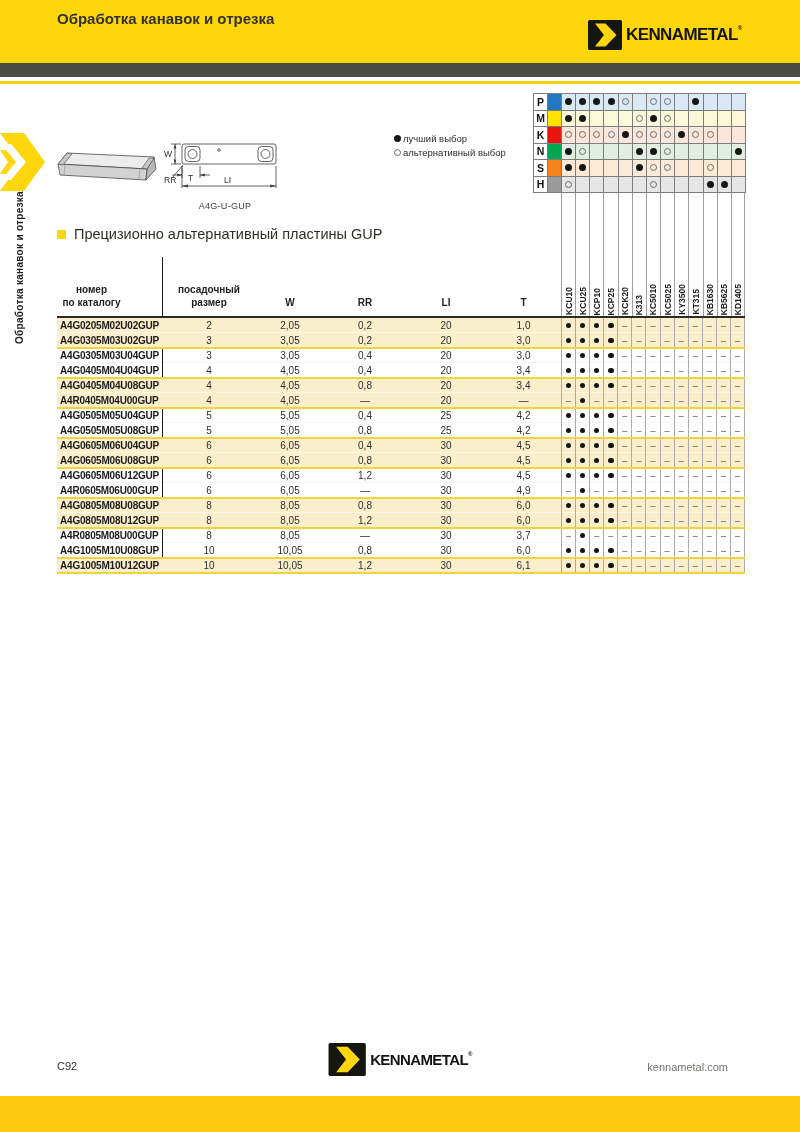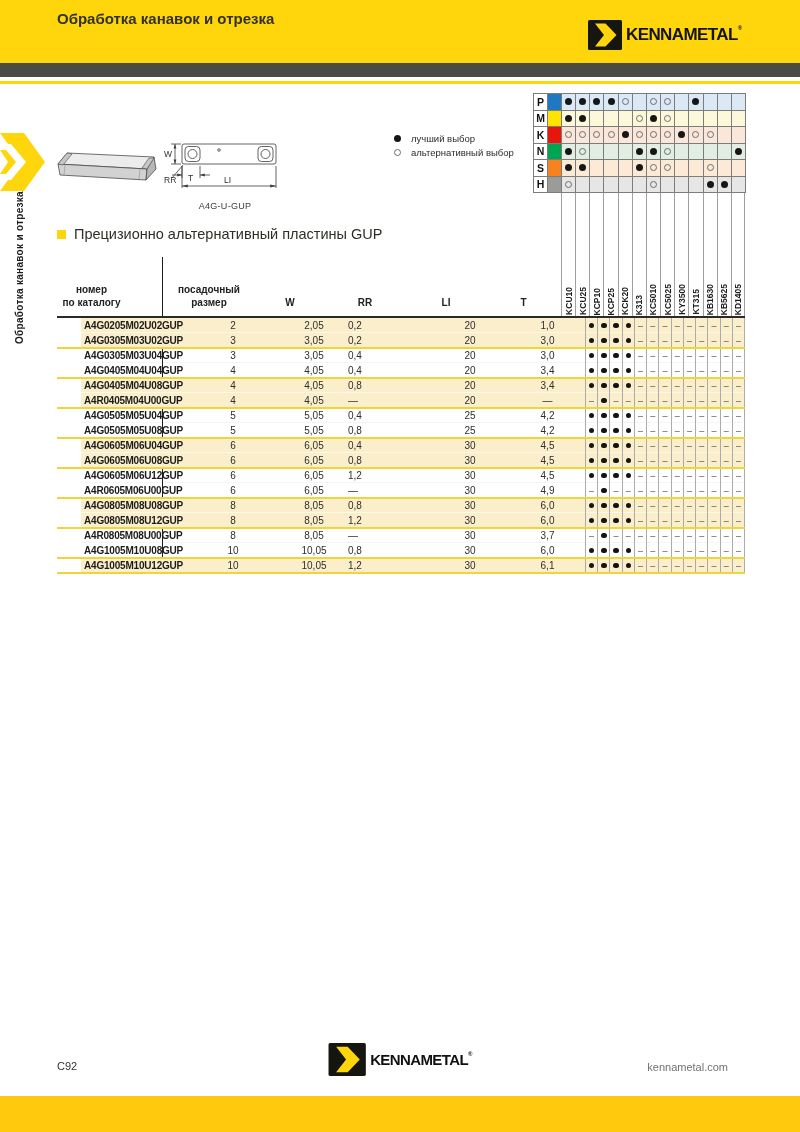--- a/index.html
+++ b/index.html
@@ -19,21 +19,21 @@
   
   .side-chevron{position:absolute;left:0;top:133px;}
   .side-label{position:absolute;left:14px;top:186px;height:164px;width:15px;
       writing-mode:vertical-rl;transform:rotate(180deg);font-size:10px;font-weight:bold;
       color:#1d1d1d;text-align:center;letter-spacing:.3px;}
   
   .insert-3d{position:absolute;left:50px;top:143px;}
   .drawing{position:absolute;left:164px;top:140px;width:122px;}
   .drawing-caption{margin-top:1px;text-align:center;font-size:9px;color:#3b3b3b;letter-spacing:.3px;}
   .legend{position:absolute;left:394px;top:131px;font-size:9.5px;color:#2b2b2b;}
-  .legend-row{display:flex;align-items:center;gap:10px;height:14px;}
+  .legend-row{display:flex;align-items:center;gap:2px;height:14px;}
   
   .grade-grid{position:absolute;left:533px;top:93px;width:212px;
       border-top:1px solid #7c7c7c;border-left:1px solid #7c7c7c;}
   .gg-row{display:grid;grid-template-columns:14px 14px repeat(13,1fr);height:16.5px;}
   .gg-cell{border-right:1px solid #7c7c7c;border-bottom:1px solid #7c7c7c;
       display:flex;align-items:center;justify-content:center;}
   .gg-letter{font-size:10.5px;font-weight:bold;background:#fff;color:#101010;}
   .dot-f{width:7px;height:7px;border-radius:50%;background:#161616;flex:none;}
   .dot-o{width:7px;height:7px;border-radius:50%;border:1.2px solid #6d6d6d;box-sizing:border-box;background:transparent;flex:none;}
   
@@ -46,27 +46,27 @@
       font-size:8.5px;font-weight:bold;color:#1c1c1c;white-space:nowrap;}
   
   .section-head{position:absolute;left:57px;top:226px;display:flex;align-items:center;gap:8px;
       font-size:14.5px;color:#2e2e28;}
   .bullet{width:9px;height:9px;background:#ffd60b;flex:none;}
   
   .th{position:absolute;text-align:center;font-weight:bold;font-size:10px;color:#222;line-height:13px;}
   .v-divider{position:absolute;left:162px;top:257px;width:1px;height:316px;background:#1c1c1c;}
   .h-headline{position:absolute;left:57px;top:316px;width:688px;height:2px;background:#2a2a2a;}
   .tbody{position:absolute;left:57px;top:318px;width:688px;height:255px;}
-  .trow{display:flex;height:15px;align-items:center;font-size:10px;color:#2e2e2e;margin-left:24px;}
+  .trow{display:flex;height:15px;align-items:center;font-size:10px;color:#2e2e2e;}
   .trow.cream{background:#faeecb;box-shadow:inset 0 -1px rgba(255,255,255,.6);}
   .trow.plain{box-shadow:inset 0 -1px rgba(0,0,0,.04);}
   .c-num{width:105px;box-sizing:border-box;padding-left:3px;font-weight:bold;color:#1b1b1b;letter-spacing:-0.2px;}
   .c-seat{width:94px;text-align:center;}
   .c-w{width:68px;text-align:center;}
-  .c-rr{width:82px;}
+  .c-rr{width:82px;text-align:center;}
   .c-li{width:80px;text-align:center;}
   .c-t{width:75px;text-align:center;}
   .c-g{flex:1 1 0;height:100%;border-left:1px solid #ababab;display:flex;
        align-items:center;justify-content:center;font-size:9px;color:#4a4a4a;}
   .c-g.last{border-right:1px solid #ababab;}
   .bdot{width:5.5px;height:5.5px;border-radius:50%;background:#141414;flex:none;}
   .sep{position:absolute;left:0;width:688px;height:2px;background:#f0d43c;z-index:3;}
   
   .footer-page{position:absolute;left:57px;top:1060px;font-size:11px;color:#333;}
   .footer-logo{position:absolute;left:50%;transform:translateX(-50%);top:1043px;}

